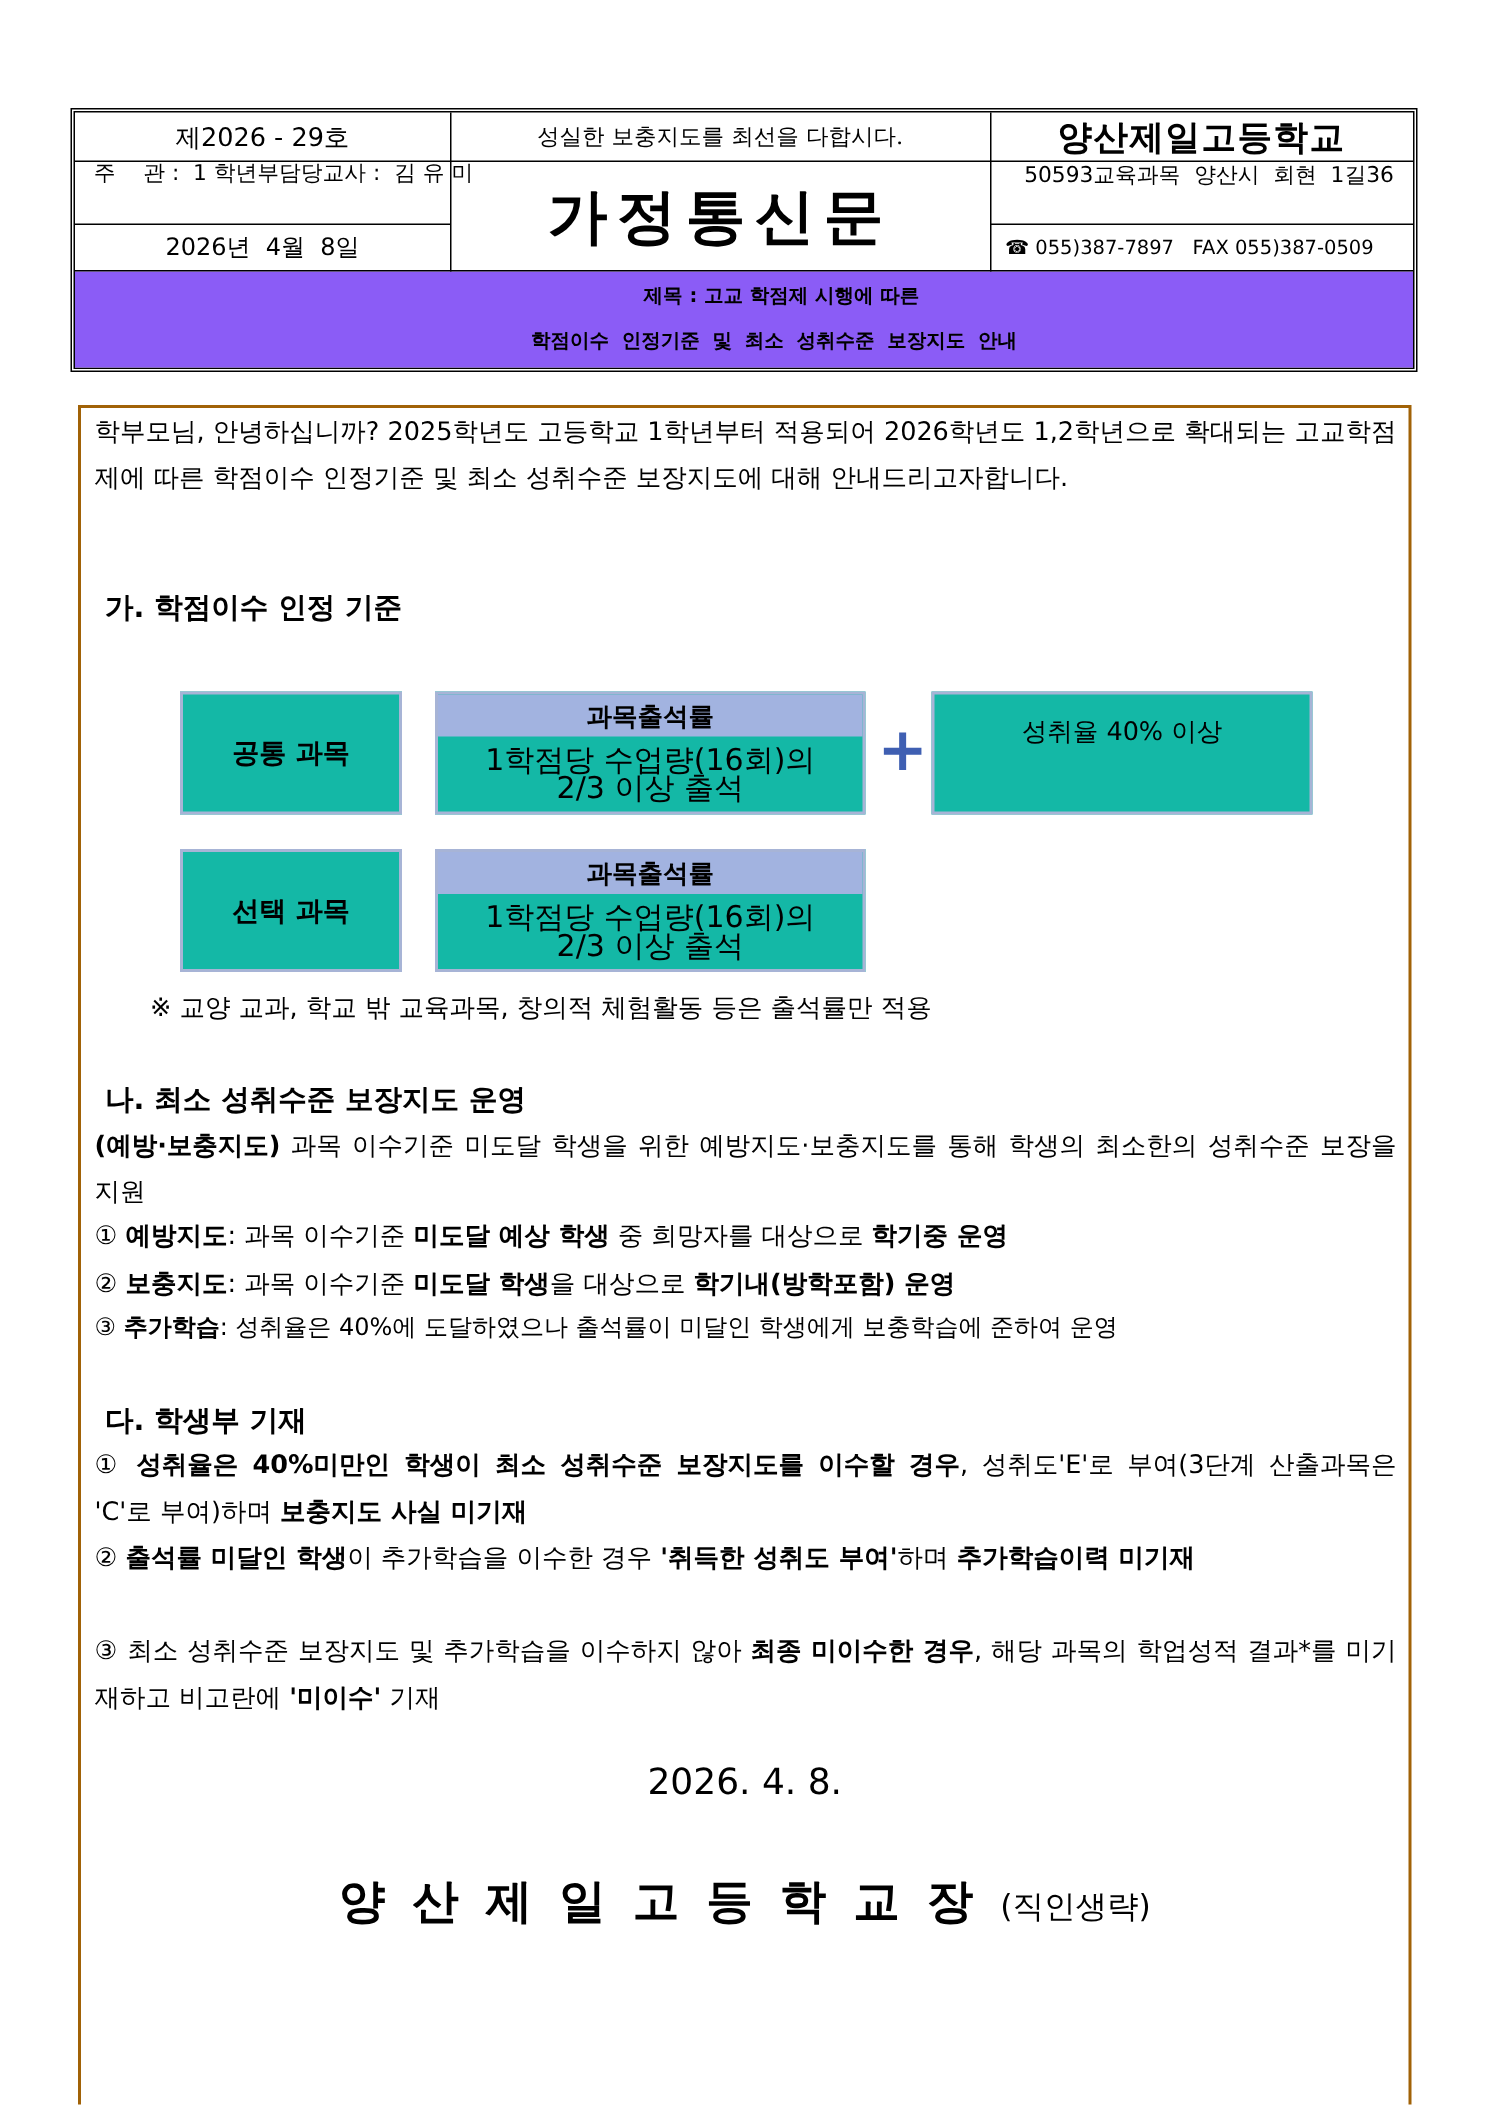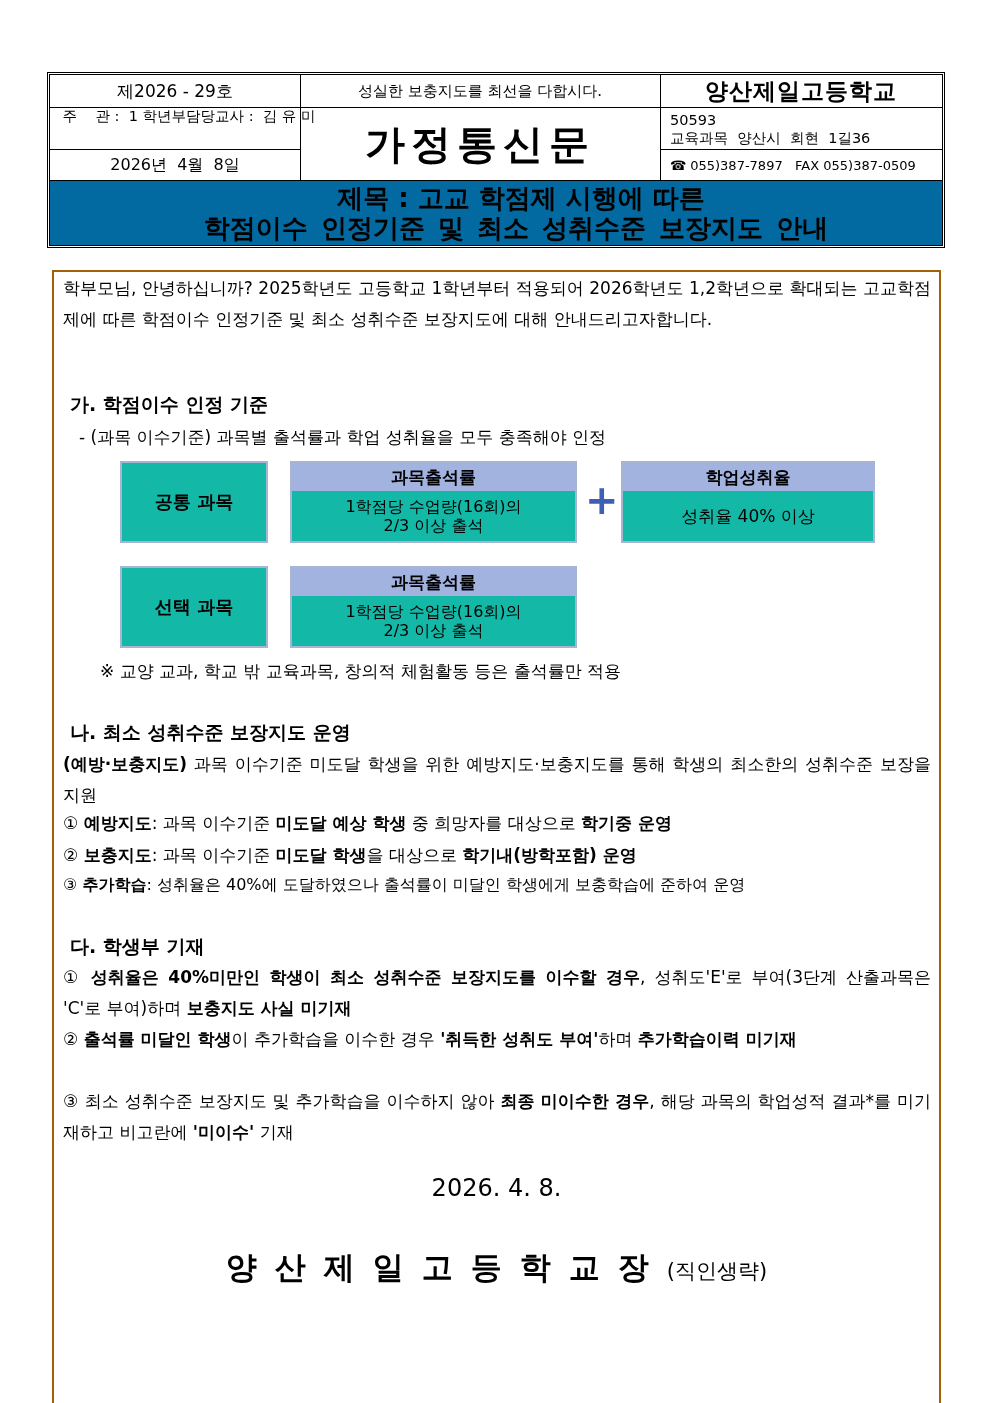--- a/index.html
+++ b/index.html
@@ -6,35 +6,35 @@
   body { width:992px; height:1403px; position:relative; font-family:"DejaVu Sans", "Liberation Sans", sans-serif; color:#000; }
   .header-table { position:absolute; left:47px; top:72px; width:898px; height:176px; border:3px double #000; box-sizing:border-box; }
   .cell { position:absolute; box-sizing:border-box; display:flex; align-items:center; justify-content:center; }
   .hl { position:absolute; background:#000; }
   .issue { left:0; top:0; width:250px; height:33px; font-size:17px; }
   .motto { left:250px; top:0; width:360px; height:33px; font-size:15px; font-family:"DejaVu Serif", serif; }
   .school { left:610px; top:0; width:282px; height:33px; font-size:23px; font-weight:bold; font-family:"DejaVu Serif", serif; letter-spacing:1px; }
   .manager { left:0; top:33px; width:250px; height:42px; flex-direction:row; align-items:flex-start; padding-left:28px; font-size:14.5px; line-height:17px; justify-content:center;}
   .date { left:0; top:75px; width:250px; height:31px; font-size:16px; }
   .title-cell { left:250px; top:33px; width:360px; height:73px; font-size:40px; font-weight:bold; letter-spacing:6px; }
-  .addr { left:610px; top:33px; width:282px; height:42px; flex-direction:column; align-items:flex-start; padding-left:10px; font-size:14.5px; line-height:18px; justify-content:center;}
+  .addr { left:610px; top:33px; width:282px; height:42px; flex-direction:row; align-items:flex-start; padding-left:10px; font-size:14.5px; line-height:18px; justify-content:center;}
   .phone { left:610px; top:75px; width:282px; height:31px; font-size:13px; justify-content:flex-start; padding-left:10px; }
-  .subject { left:0; top:106px; width:892px; height:64px; background:#0369a1; flex-direction:column; font-size:26px; font-weight:bold; line-height:30px;padding-left:40px; }
+  .subject { left:0; top:106px; width:892px; height:64px; background:#8b5cf6; flex-direction:column; font-size:13px; font-weight:bold; line-height:30px;padding-left:40px; }
   .subject .l1 { padding-left:10px; }
 
   .body-box { position:absolute; left:52px; top:270px; width:889px; height:1255px; border:2px solid #a16207; box-sizing:border-box; }
   .para { position:absolute; left:9px; width:868px; font-size:17px; line-height:31px; text-align:justify; }
   .h2 { position:absolute; font-size:19px; font-weight:bold; }
   .line { position:absolute; left:9px; width:870px; font-size:17px; white-space:nowrap; }
   .b { font-weight:bold; }
 
   .box { position:absolute; border:2px solid #a7b4d6; box-sizing:border-box; background:#14b8a6; }
   .box-label { display:flex; align-items:center; justify-content:center; font-size:18px; font-weight:bold; height:100%; }
   .box-head { background:#a2b3e0; height:28px; display:flex; align-items:center; justify-content:center; font-size:17px; font-weight:bold; }
-  .box-body { display:flex; flex-direction:column; align-items:center; justify-content:center; font-size:16px; line-height:19px; text-align:center; }
+  .box-body { display:flex; flex-direction:column; align-items:center; justify-content:center; font-size:20px; line-height:19px; text-align:center; }
   .plus { position:absolute; color:#3f5fb2; font-size:40px; font-weight:bold; }
 
   .sig-date { position:absolute; left:0; width:100%; text-align:center; font-size:24px; }
   .sig { position:absolute; left:0; width:100%; text-align:center; font-size:31px; font-weight:bold; letter-spacing:18px; }
   .sig .small { font-size:21px; letter-spacing:0; font-weight:normal; }
 </style>
 </head>
 <body>
 
 <div class="header-table">
@@ -65,35 +65,33 @@
   <div class="hl" style="left:610px;top:74px;width:282px;height:1px"></div>
   <div class="hl" style="left:0;top:105px;width:892px;height:1px"></div>
   <div class="hl" style="left:250px;top:0;width:1px;height:106px"></div>
   <div class="hl" style="left:610px;top:0;width:1px;height:106px"></div>
 </div>
 
 <div class="body-box">
   <div class="para" style="top:1px"> 학부모님, 안녕하십니까? 2025학년도 고등학교 1학년부터 적용되어 2026학년도 1,2학년으로 확대되는 고교학점제에 따른 학점이수 인정기준 및 최소 성취수준 보장지도에 대해 안내드리고자합니다.</div>
 
   <div class="h2" style="left:16px;top:120px">가. 학점이수 인정 기준</div>
-  <div class="line" style="left:25px;top:154px">- (과목 이수기준) 과목별 출석률과 학업 성취율을 모두 충족해야 인정</div>
 
   <div class="box" style="left:66px;top:189px;width:148px;height:82px">
     <div class="box-label">공통 과목</div>
   </div>
   <div class="box" style="left:236px;top:189px;width:287px;height:82px">
     <div class="box-head">과목출석률</div>
     <div class="box-body" style="height:50px">
       <span>1학점당 수업량(16회)의</span>
       <span>2/3 이상 출석</span>
     </div>
   </div>
   <div class="plus" style="left:531px;top:205px">+</div>
   <div class="box" style="left:567px;top:189px;width:254px;height:82px">
-    <div class="box-head">학업성취율</div>
     <div class="box-body" style="height:50px;font-size:17px">성취율 40% 이상</div>
   </div>
 
   <div class="box" style="left:66px;top:294px;width:148px;height:82px">
     <div class="box-label">선택 과목</div>
   </div>
   <div class="box" style="left:236px;top:294px;width:287px;height:82px">
     <div class="box-head">과목출석률</div>
     <div class="box-body" style="height:50px">
       <span>1학점당 수업량(16회)의</span>

